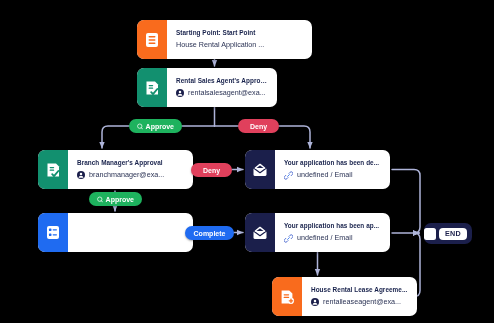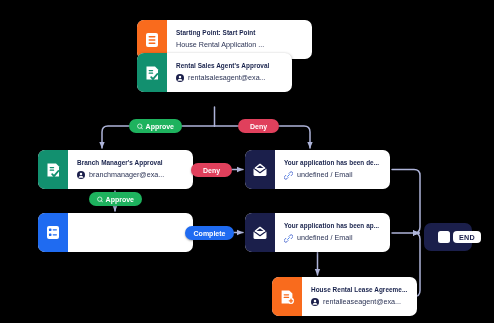--- a/index.html
+++ b/index.html
@@ -95,21 +95,21 @@
   .lb-deny   {background:#e0405c;}
   .lb-complete{background:#1f6bf1;}
 
   
   .endnode{
     position:absolute;
     display:flex;
     align-items:center;
     background:#1b1f4b;
     border-radius:7px;
-    padding:14px;
+    padding:0;
     box-shadow:0 1px 3px rgba(0,0,0,.45);
     box-sizing:border-box;
   }
   .end-sq{
     width:12px;height:12px;
     background:#ffffff;
     border-radius:2.5px;
     flex:0 0 auto;
   }
   .end-pill{
@@ -170,21 +170,21 @@
       </svg>
     </div>
     <div class="node-body">
       <div class="node-title">Starting Point: Start Point</div>
       <div class="node-sub">
         <span class="node-sub-text">House Rental Application ...</span>
       </div>
     </div>
   </div>
 
-  <div class="node" style="left:137px;top:53px;width:155px;height:39px;">
+  <div class="node" style="left:137px;top:68px;width:140px;height:39px;">
     <div class="node-icon ic-green">
       <svg width="15" height="16" viewBox="0 0 15 16" aria-hidden="true">
         <path d="M1.5 1.5 h8.5 l3 3 v10 h-11.5 z" fill="#ffffff"></path>
         <rect x="3.6" y="5" width="4.6" height="1.2" rx=".6" fill="#12906f"></rect>
         <rect x="3.6" y="7.6" width="4.6" height="1.2" rx=".6" fill="#12906f"></rect>
         <path d="M6.2 12.2 l1.8 1.9 l4.3 -5.1" stroke="#12906f" stroke-width="1.9" fill="none" stroke-linecap="round" stroke-linejoin="round"></path>
       </svg>
     </div>
     <div class="node-body">
       <div class="node-title">Rental Sales Agent's Approval</div>

